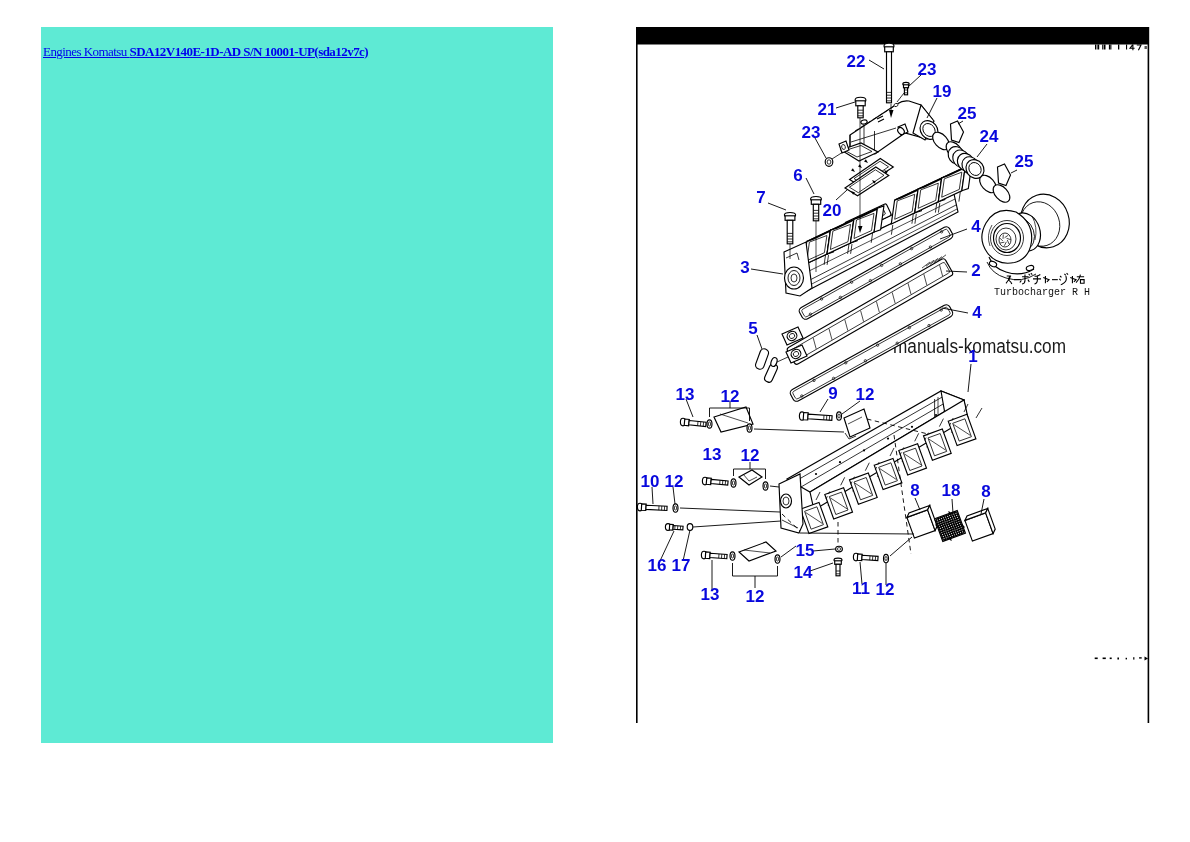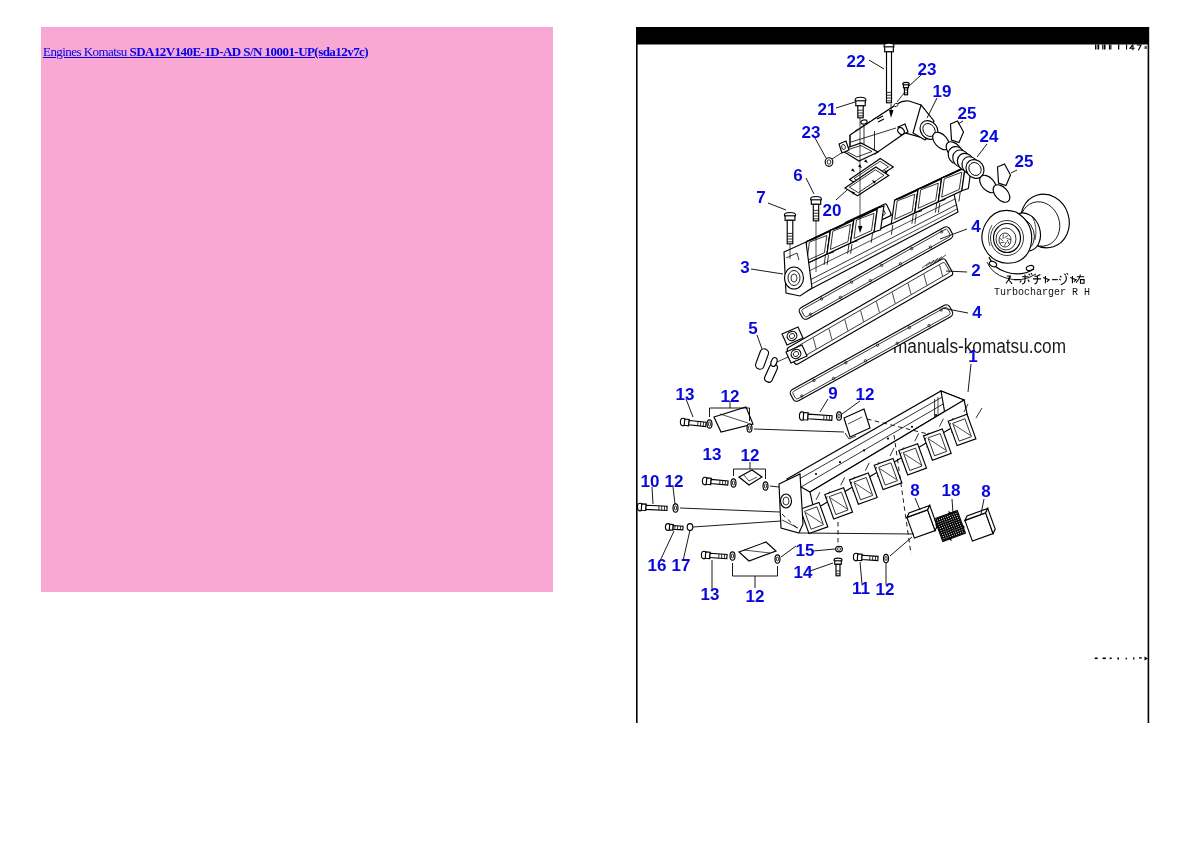--- a/index.html
+++ b/index.html
@@ -1,18 +1,18 @@
 <!DOCTYPE html>
 <html><head>
 <meta charset="utf-8">
 <style>
   html,body{margin:0;padding:0;}
   body{width:1190px;height:842px;background:#ffffff;position:relative;overflow:hidden;
        font-family:"Liberation Sans",sans-serif;}
-  #blackbox{position:absolute;left:41px;top:27px;width:512px;height:565px;background:#f9a8d4;}
+  #blackbox{position:absolute;left:41px;top:27px;width:512px;height:716px;background:#5eead4;}
   #toplink{position:absolute;left:2px;top:16.5px;font-family:"Liberation Serif",serif;
            font-size:13px;letter-spacing:-0.55px;color:#0000ee;text-decoration:underline;white-space:nowrap;}
   svg{position:absolute;left:0;top:0;}
   .lbl{font-family:"Liberation Sans",sans-serif;font-size:17px;font-weight:bold;fill:#0808dd;}
   .wm{font-family:"Liberation Sans",sans-serif;font-size:20px;fill:#1a1a1a;}
   .tc{font-family:"Liberation Mono",monospace;font-size:10px;fill:#111;}
 </style>
 </head>
 <body>
 <div id="blackbox">

